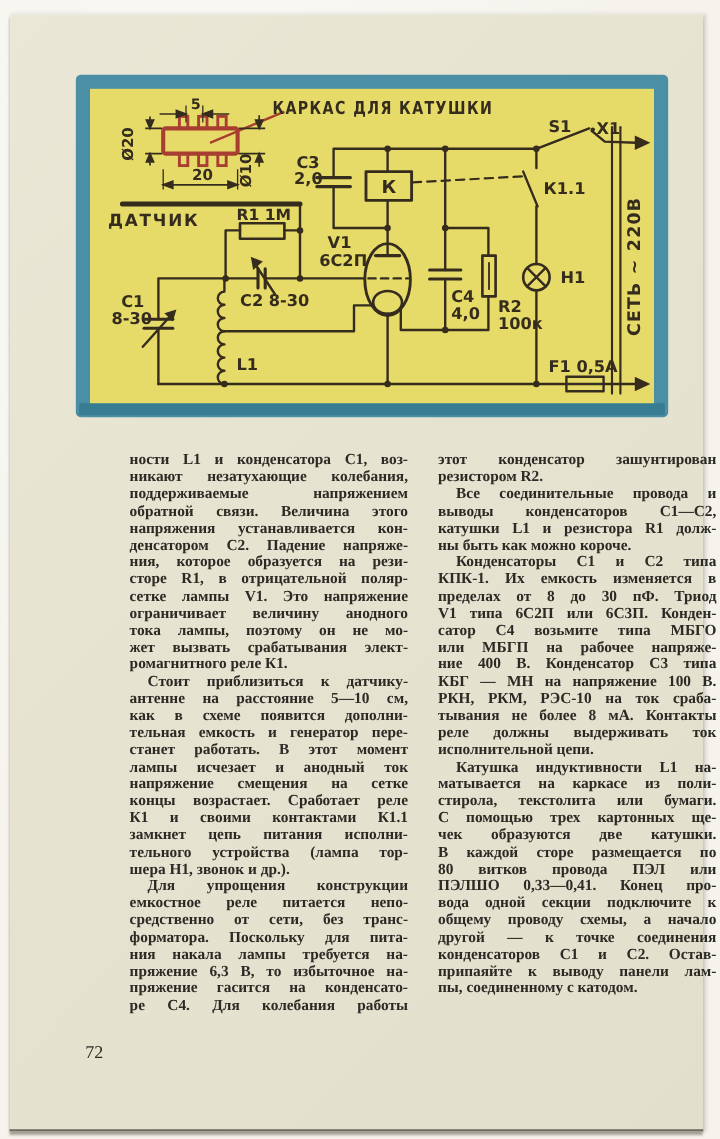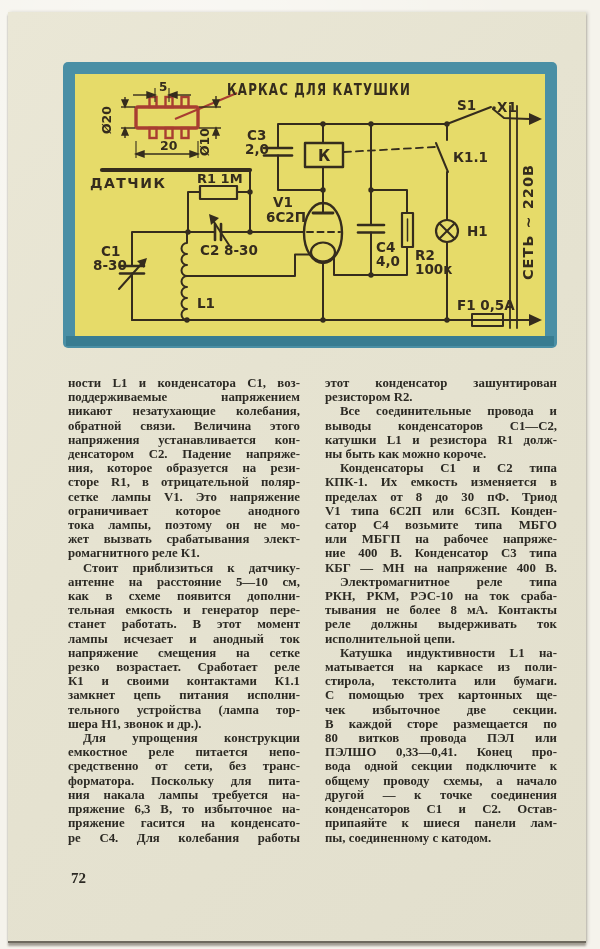--- a/index.html
+++ b/index.html
@@ -8,28 +8,28 @@
   .scan::before{content:"";position:absolute;left:0;top:0;width:100%;height:100%;
     background:radial-gradient(ellipse at 30% 20%, rgba(255,255,255,.5), rgba(0,0,0,0) 60%);pointer-events:none;}
   .page{position:absolute;left:8px;top:12px;width:578px;height:929px;
     background:#e7e4d2;
     background:linear-gradient(135deg,#eae7d6 0%,#e6e3d1 40%,#e2dfcd 100%);
     box-shadow:0 3px 2px rgba(70,64,52,.45), 2px 0 3px rgba(120,115,100,.25);
     border-bottom:2px solid #6e6a5e;}
   .schematic{position:absolute;left:55px;top:50px;width:494px;height:286px;}
   .col{position:absolute;top:364px;width:232px;color:#2c2a24;
     font-family:"Liberation Serif",serif;font-weight:700;
-    font-size:12.8px;line-height:14.2px;}
+    font-size:12.8px;line-height:14.2px;margin-left:40px;}
   .col-left{left:60px;}
   .col-right{left:317px;font-family:Liberation Serif, serif;}
   .tline{text-align:justify;text-align-last:justify;white-space:normal;}
   .tline.last{text-align-last:left;}
   .tline.ind{text-indent:15px;}
   .pagenum{position:absolute;left:63px;top:858px;font-family:"Liberation Serif",serif;
-    font-weight:700;font-size:15px;color:#2c2a24;}
+    font-weight:400;font-size:15px;color:#2c2a24;}
   svg text{font-family:"DejaVu Sans","Liberation Sans",sans-serif;font-weight:bold;fill:#352c1d;}
 </style>
 </head>
 <body>
 
 <div class="scan">
   <div class="page">
 
     <svg class="schematic" viewBox="0 0 494 286">
 
@@ -190,40 +190,40 @@
       <text x="390" y="100" font-size="13.5">К1.1</text>
       <text x="404" y="174" font-size="13.5">Н1</text>
       <text x="394" y="48" font-size="13.5">S1</text>
       <text x="434" y="50" font-size="13.5">Х1</text>
       <text x="394" y="248" font-size="13.5">F1 0,5А</text>
       <text text-anchor="middle" font-size="14.5" letter-spacing="1" transform="rotate(-90 470 160)" x="470" y="160">СЕТЬ ~ 220В</text>
     </svg>
 
     <div class="col col-left">
         <div class="tline">ности L1 и конденсатора С1, воз-</div>
+        <div class="tline">никают незатухающие колебания,</div>
         <div class="tline">поддерживаемые напряжением</div>
-        <div class="tline">никают незатухающие колебания,</div>
         <div class="tline">обратной связи. Величина этого</div>
         <div class="tline">напряжения устанавливается кон-</div>
         <div class="tline">денсатором С2. Падение напряже-</div>
         <div class="tline">ния, которое образуется на рези-</div>
         <div class="tline">сторе R1, в отрицательной поляр-</div>
         <div class="tline">сетке лампы V1. Это напряжение</div>
-        <div class="tline">ограничивает которое анодного</div>
+        <div class="tline">ограничивает величину анодного</div>
         <div class="tline">тока лампы, поэтому он не мо-</div>
         <div class="tline">жет вызвать срабатывания элект-</div>
         <div class="tline last">ромагнитного реле К1.</div>
         <div class="tline ind">Стоит приблизиться к датчику-</div>
         <div class="tline">антенне на расстояние 5—10 см,</div>
         <div class="tline">как в схеме появится дополни-</div>
         <div class="tline">тельная емкость и генератор пере-</div>
         <div class="tline">станет работать. В этот момент</div>
         <div class="tline">лампы исчезает и анодный ток</div>
         <div class="tline">напряжение смещения на сетке</div>
-        <div class="tline">резко возрастает. Сработает реле</div>
+        <div class="tline">концы возрастает. Сработает реле</div>
         <div class="tline">К1 и своими контактами К1.1</div>
         <div class="tline">замкнет цепь питания исполни-</div>
         <div class="tline">тельного устройства (лампа тор-</div>
         <div class="tline last">шера Н1, звонок и др.).</div>
         <div class="tline ind">Для упрощения конструкции</div>
         <div class="tline">емкостное реле питается непо-</div>
         <div class="tline">средственно от сети, без транс-</div>
         <div class="tline">форматора. Поскольку для пита-</div>
         <div class="tline">ния накала лампы требуется на-</div>
         <div class="tline">пряжение 6,3 В, то избыточное на-</div>
@@ -237,37 +237,36 @@
         <div class="tline">выводы конденсаторов С1—С2,</div>
         <div class="tline">катушки L1 и резистора R1 долж-</div>
         <div class="tline last">ны быть как можно короче.</div>
         <div class="tline ind">Конденсаторы С1 и С2 типа</div>
         <div class="tline">КПК-1. Их емкость изменяется в</div>
         <div class="tline">пределах от 8 до 30 пФ. Триод</div>
         <div class="tline">V1 типа 6С2П или 6С3П. Конден-</div>
         <div class="tline">сатор С4 возьмите типа МБГО</div>
         <div class="tline">или МБГП на рабочее напряже-</div>
         <div class="tline">ние 400 В. Конденсатор С3 типа</div>
-        <div class="tline">КБГ — МН на напряжение 400 В.</div>
-        <div class="tline ind">Электромагнитное реле типа</div>
+        <div class="tline">КБГ — МН на напряжение 100 В.</div>
         <div class="tline">РКН, РКМ, РЭС-10 на ток сраба-</div>
         <div class="tline">тывания не более 8 мА. Контакты</div>
         <div class="tline">реле должны выдерживать ток</div>
         <div class="tline last">исполнительной цепи.</div>
         <div class="tline ind">Катушка индуктивности L1 на-</div>
         <div class="tline">матывается на каркасе из поли-</div>
         <div class="tline">стирола, текстолита или бумаги.</div>
         <div class="tline">С помощью трех картонных ще-</div>
-        <div class="tline">чек избыточное две секции.</div>
+        <div class="tline">чек образуются две катушки.</div>
         <div class="tline">В каждой сторе размещается по</div>
         <div class="tline">80 витков провода ПЭЛ или</div>
         <div class="tline">ПЭЛШО 0,33—0,41. Конец про-</div>
         <div class="tline">вода одной секции подключите к</div>
         <div class="tline">общему проводу схемы, а начало</div>
         <div class="tline">другой — к точке соединения</div>
         <div class="tline">конденсаторов С1 и С2. Остав-</div>
-        <div class="tline">припаяйте к шиеся панели лам-</div>
+        <div class="tline">припаяйте к выводу панели лам-</div>
         <div class="tline last">пы, соединенному с катодом.</div>
       </div>
 
     <div class="pagenum">72</div>
   </div>
 </div>
 
 </body></html>

